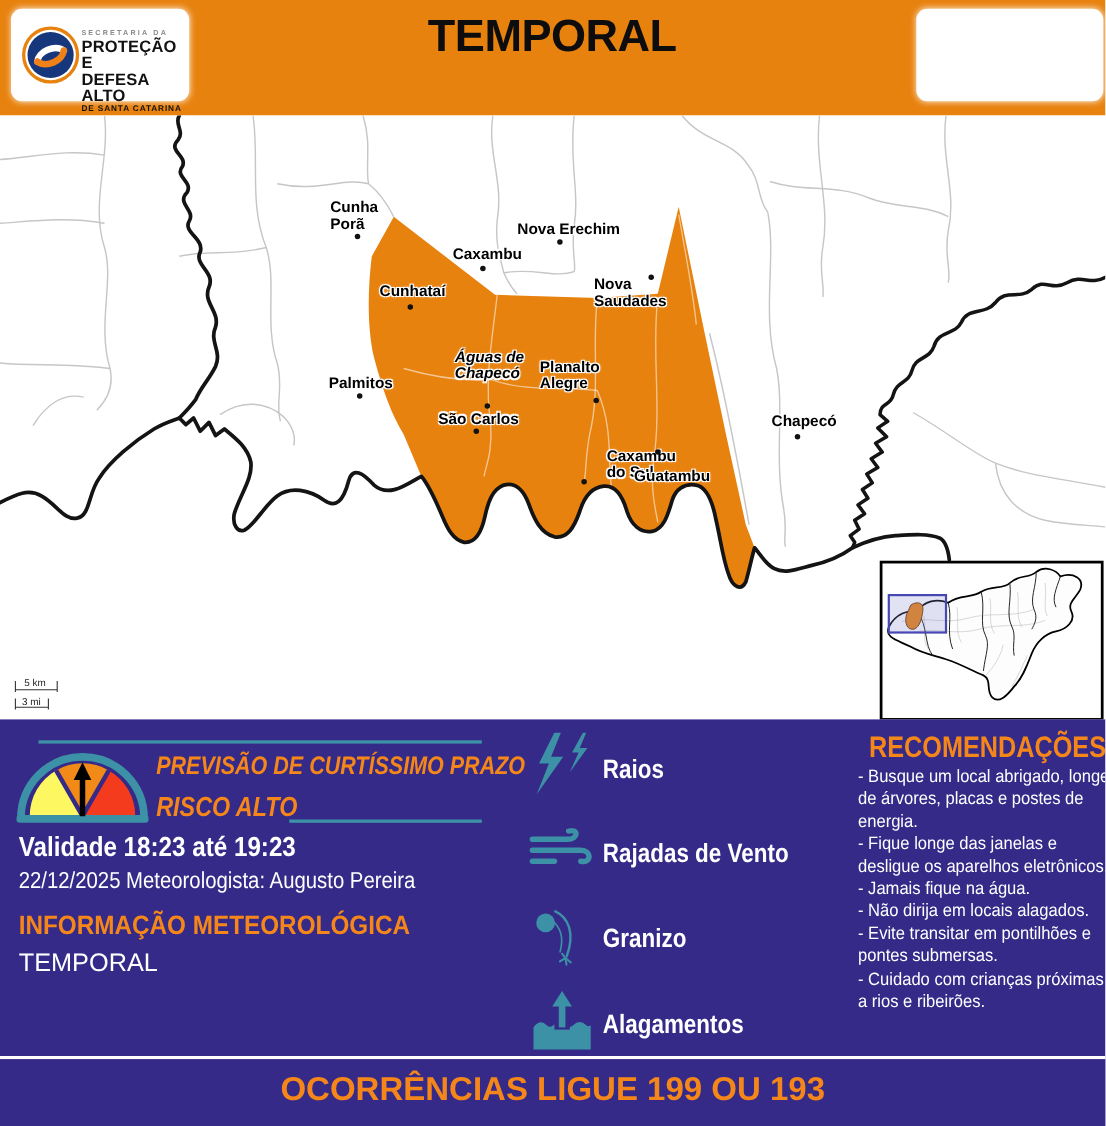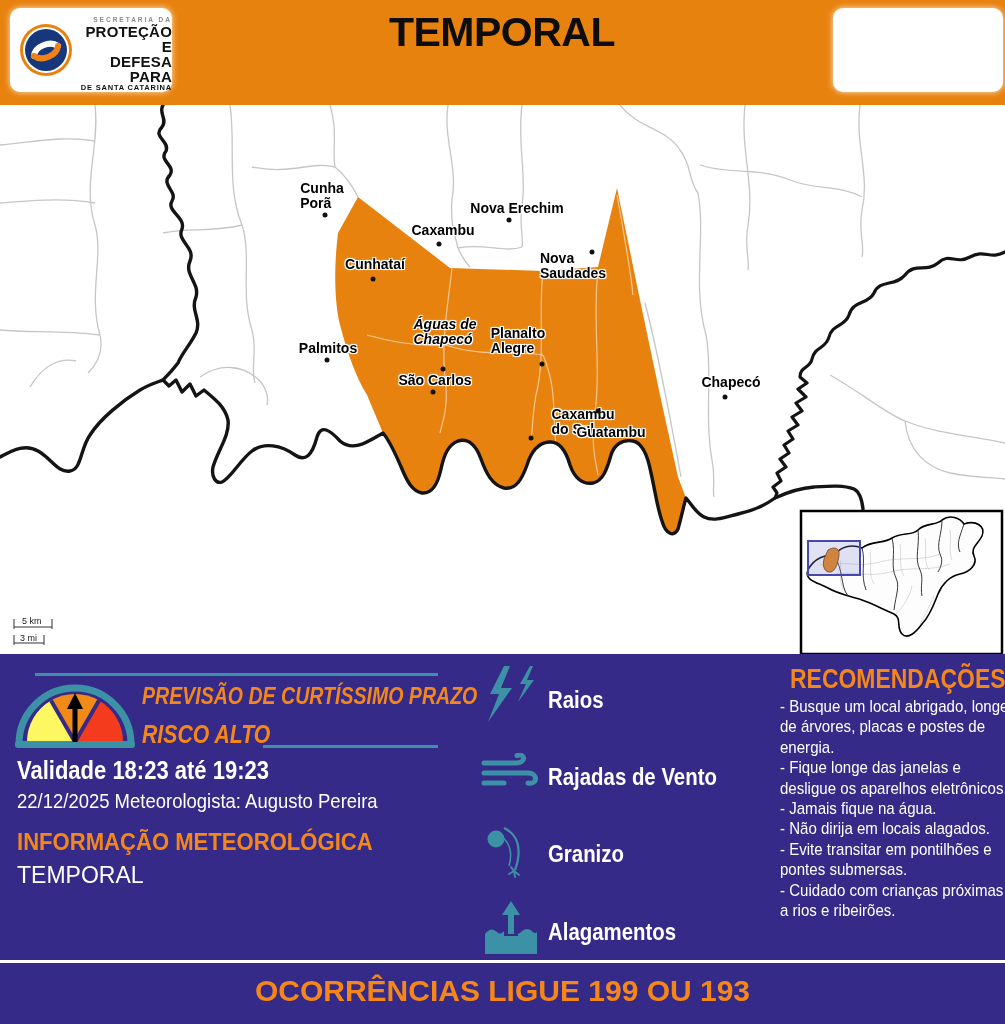--- a/index.html
+++ b/index.html
@@ -3,21 +3,21 @@
 <meta charset="utf-8">
 <style>
   html,body{margin:0;padding:0;background:#fff;}
   body{width:1005px;height:1024px;position:relative;overflow:hidden;
        font-family:"Liberation Sans",sans-serif;}
   .abs{position:absolute;}
   
   #header{left:0;top:0;width:1005px;height:105px;background:#e8820e;}
   #logo-box{left:10px;top:8px;width:162px;height:84px;background:#fff;border-radius:10px;
             box-shadow:0 0 6px rgba(255,255,255,.8);}
-  #logo-text{left:64px;top:9px;line-height:1;text-align:right;}
+  #logo-text{left:64px;top:20px;line-height:1;}
   #logo-text .sec{font-size:6.5px;letter-spacing:2px;color:#8a8a8a;font-weight:700;}
   #logo-text .l1,#logo-text .l2{font-size:15px;font-weight:800;color:#111;letter-spacing:.2px;}
   #logo-text .l3{font-size:7.5px;font-weight:800;color:#111;letter-spacing:.8px;}
   #title{left:272px;top:12px;width:460px;text-align:center;color:#0d0d0d;
          font-size:41px;font-weight:800;line-height:1.02;letter-spacing:-.5px;}
   #brand-box{left:833px;top:8px;width:170px;height:84px;background:#fff;border-radius:10px;
              box-shadow:0 0 6px rgba(255,255,255,.8);}
   
   #map{left:0;top:105px;width:1005px;height:549px;background:#fff;}
   .city-label{position:absolute;transform:translateX(-50%);text-align:left;
@@ -60,21 +60,21 @@
     <svg class="abs" style="left:8px;top:14px" width="56" height="56" viewBox="0 0 56 56">
       <circle cx="28" cy="28" r="26" fill="#e8820e"></circle>
       <circle cx="28" cy="28" r="23" fill="#fff"></circle>
       <circle cx="28" cy="28" r="21" fill="#16377c"></circle>
       <path d="M 16,34 A 14,10 -20 0 1 40,24" stroke="#fff" stroke-width="6" fill="none" stroke-linecap="round"></path>
       <path d="M 40,24 A 14,10 -20 0 1 16,34" stroke="#f08018" stroke-width="6" fill="none" stroke-linecap="round"></path>
     </svg>
     <div id="logo-text" class="abs">
       <div class="sec">SECRETARIA DA</div>
       <div class="l1">PROTEÇÃO E</div>
-      <div class="l2">DEFESA PARA</div>
+      <div class="l2">DEFESA ALTO</div>
       <div class="l3">DE SANTA CATARINA</div>
     </div>
   </div>
 
   <div id="title" class="abs">
     <div>TEMPORAL</div>
   </div>
 
   <div id="brand-box" class="abs">
     

